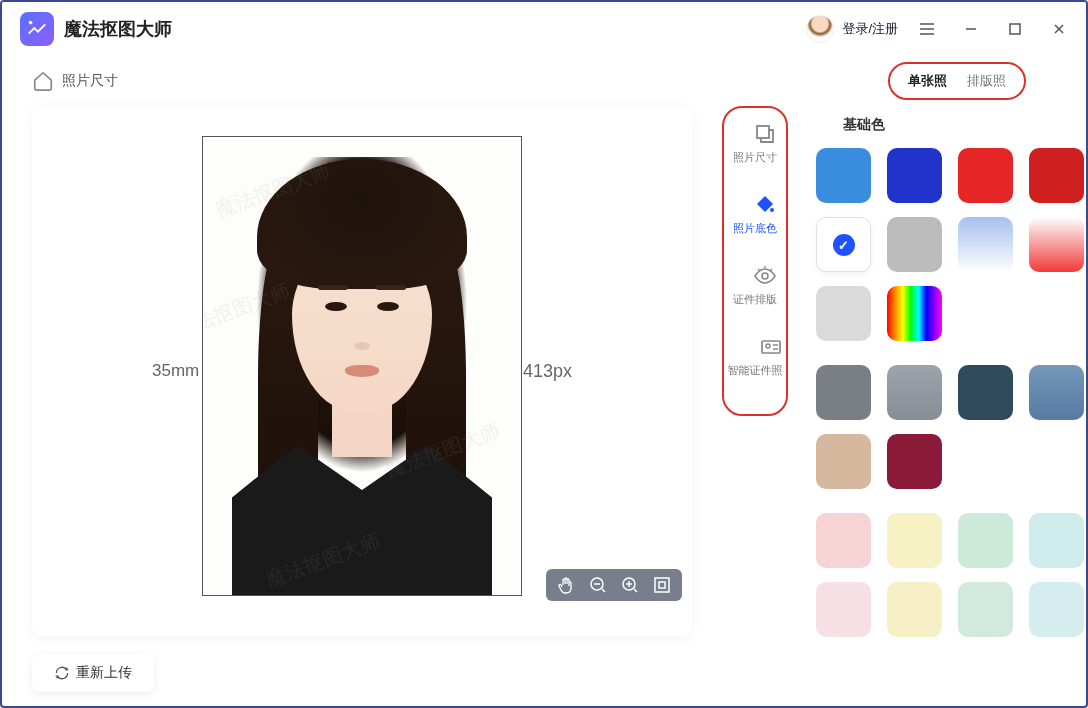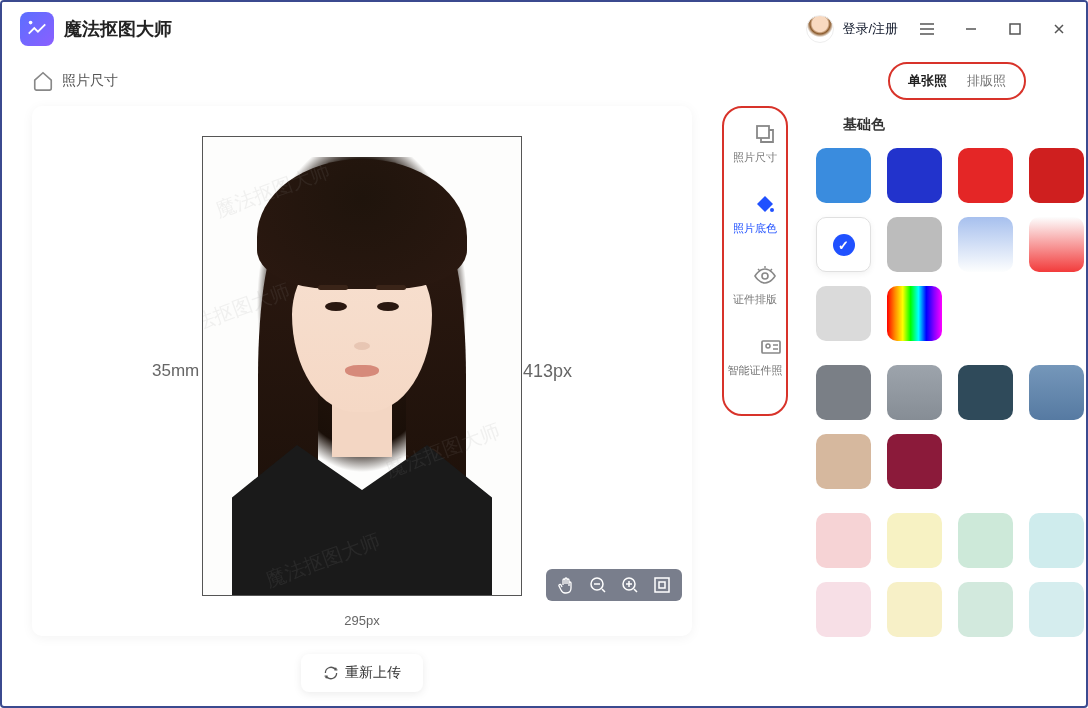--- a/index.html
+++ b/index.html
@@ -47,21 +47,21 @@
     .nose { position: absolute; left: 50%; top: 205px; transform: translateX(-50%); width: 16px; height: 8px; background: rgba(200,150,130,.3); border-radius: 50%; }
     .hair-front { position: absolute; left: 50%; top: 22px; transform: translateX(-50%); width: 210px; height: 130px; background: radial-gradient(ellipse at 50% 30%, #1f140c 0%, #2a1810 90%); border-radius: 50% 50% 35% 35% / 60% 60% 30% 30%; }
     .hair-strand { position: absolute; top: 100px; width: 60px; height: 350px; background: linear-gradient(180deg, #2a1810 0%, #1a0f08 100%); }
     .hair-strand.l { left: 55px; border-radius: 40% 10% 10% 30%; }
     .hair-strand.r { right: 55px; border-radius: 10% 40% 30% 10%; }
     .watermark { position: absolute; color: rgba(150,150,150,.12); font-size: 20px; transform: rotate(-20deg); pointer-events: none; }
     
     .zoom-controls { position: absolute; right: 10px; bottom: 35px; background: rgba(110,115,130,.92); border-radius: 6px; padding: 6px 10px; display: flex; gap: 12px; }
     .zoom-btn { color: #fff; cursor: pointer; width: 20px; height: 20px; display: flex; align-items: center; justify-content: center; }
     
-    .action-row { display: flex; justify-content: center; gap: 60px; margin-top: 18px; }
+    .action-row { display: flex; gap: 60px; margin-top: 18px; }
     .btn-reupload { display: flex; align-items: center; gap: 6px; padding: 10px 22px; border-radius: 8px; box-shadow: 0 2px 8px rgba(0,0,0,.08); background: #fff; color: #333; font-size: 14px; cursor: pointer; }
     .btn-download-wrap { display: inline-flex; border: 2.5px solid #d8332a; border-radius: 12px; padding: 3px 6px; }
     .btn-download { display: flex; align-items: center; gap: 6px; padding: 10px 26px; border-radius: 8px; background: #2051ff; color: #fff; font-size: 14px; cursor: pointer; border: none; }
     
     .side-tools { width: 66px; display: flex; flex-direction: column; gap: 28px; padding-top: 14px; align-items: center; border: 2.5px solid #d8332a; border-radius: 20px; height: 310px; }
     .side-tool { display: flex; flex-direction: column; align-items: flex-end; gap: 4px; cursor: pointer; color: #777; font-size: 11px; }
     .side-tool.active { color: #2051ff; }
     .side-tool .ico { width: 24px; height: 24px; display: flex; align-items: center; justify-content: center; }
     
     .color-panel { flex: 1; padding: 10px 28px 0 28px; overflow-y: auto; }
@@ -124,21 +124,20 @@
     <span class="view-tab">排版照</span>
   </div>
   <div style="width:30px"></div>
 </div>
 
 <div class="main-content">
   <div class="canvas-area">
     <div class="photo-zone">
       <div class="dim-left">35mm</div>
       <div class="dim-right">413px</div>
-      <div class="dim-bottom">295px</div>
       <div class="photo-frame">
         <div class="portrait">
           <div class="hair-back"></div>
           <div class="hair-strand l"></div>
           <div class="hair-strand r"></div>
           <div class="neck"></div>
           <div class="shirt"></div>
           <div class="face"></div>
           <div class="hair-front"></div>
           <div class="brow-l"></div>

